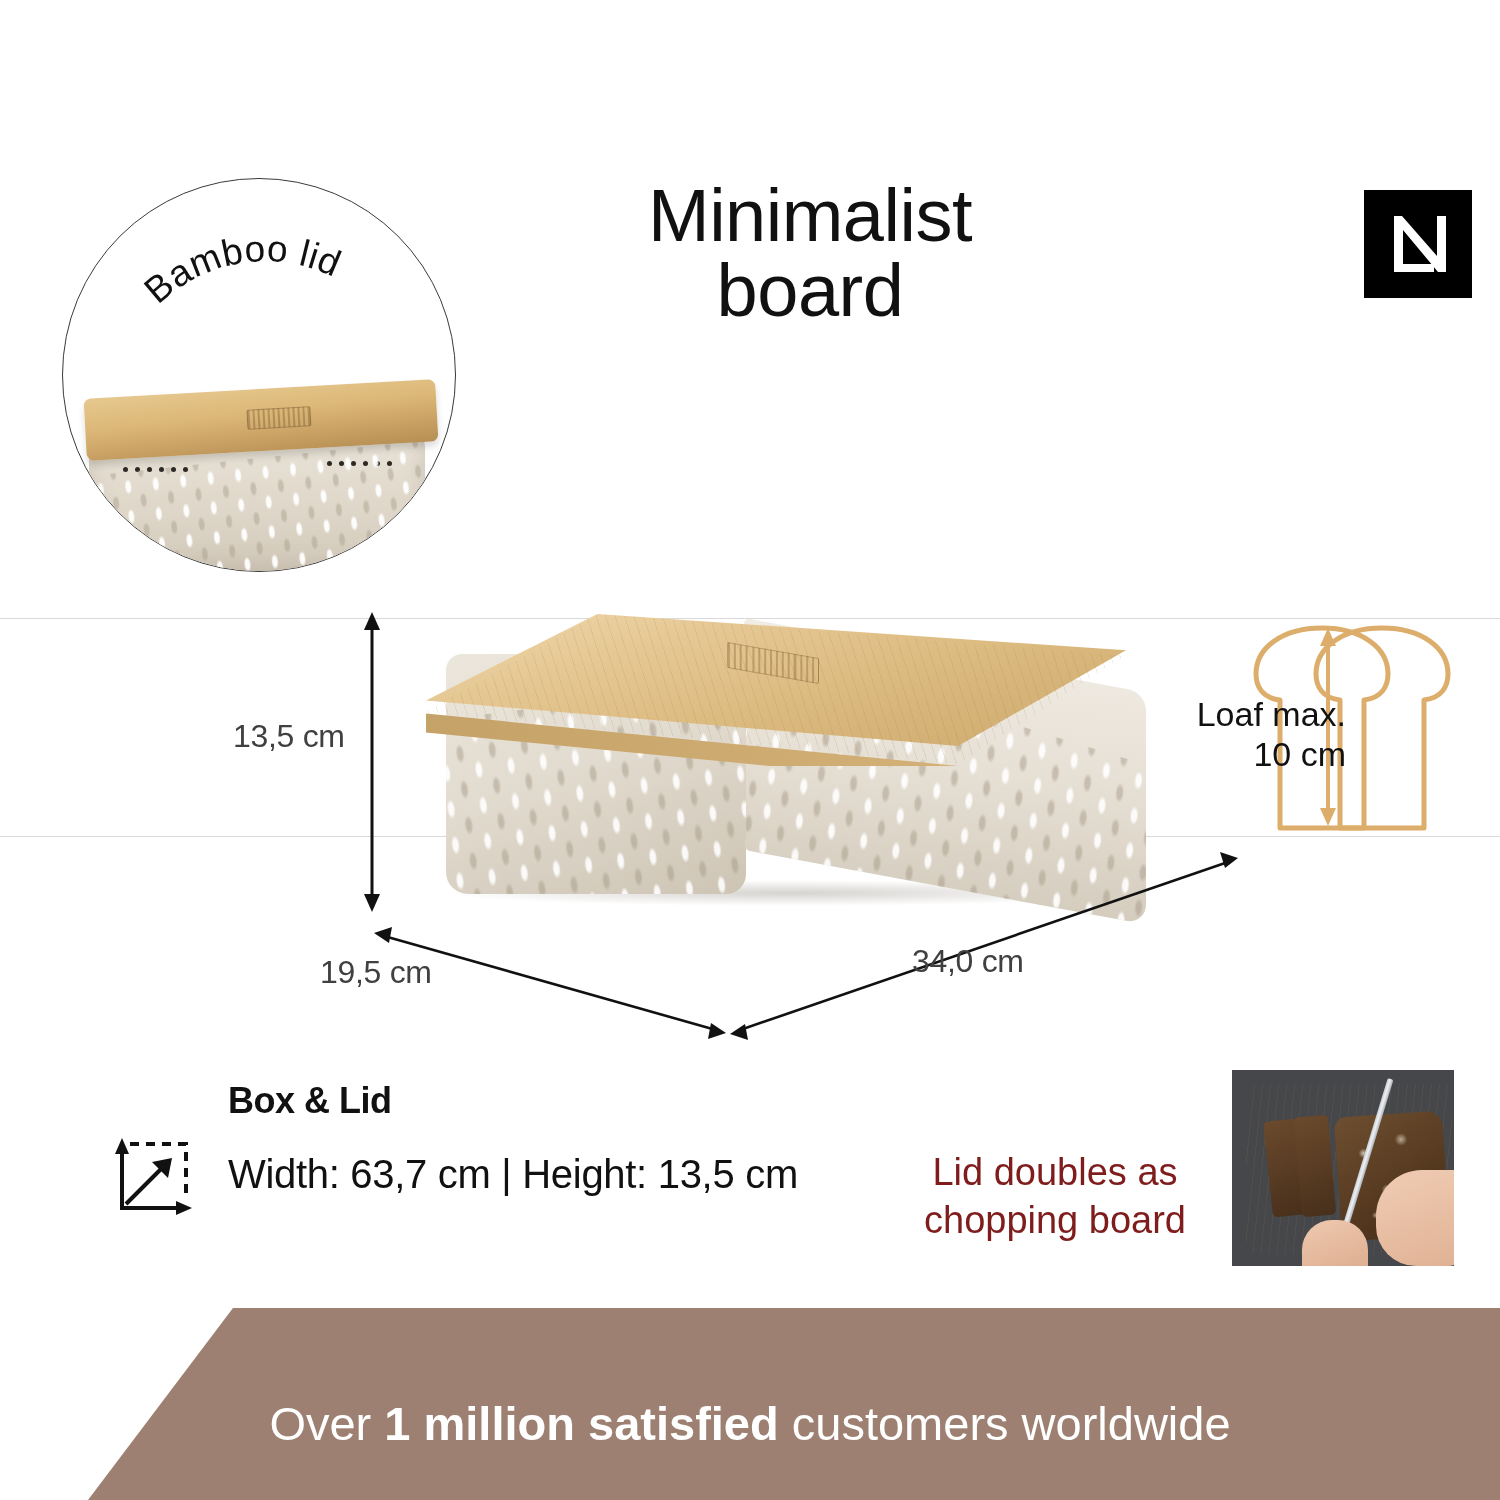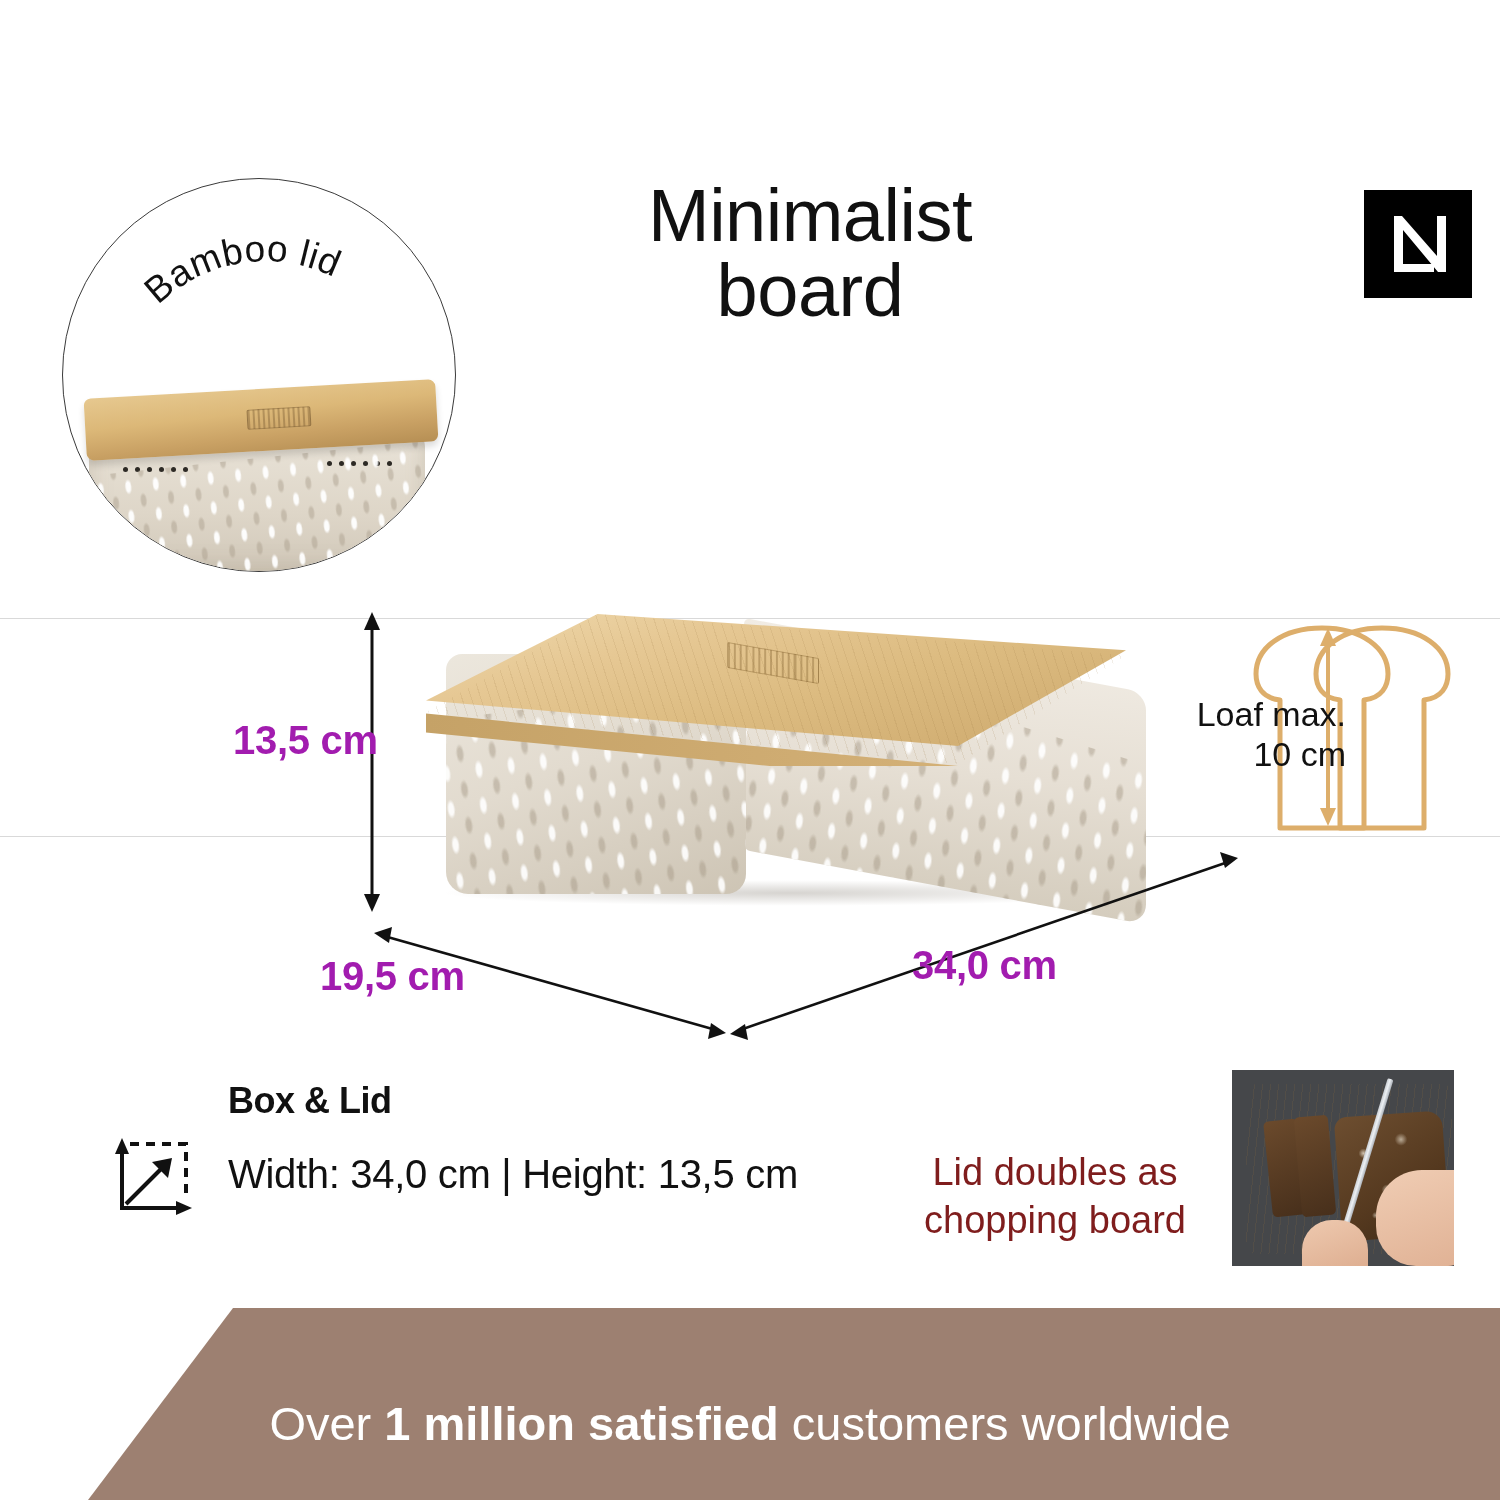--- a/index.html
+++ b/index.html
@@ -195,21 +195,21 @@
   }
   .pp-shadow {
     position: absolute; left: 36px; top: 352px;
     width: 700px; height: 26px;
     background: radial-gradient(ellipse at center, rgba(120,112,100,.30), rgba(120,112,100,0) 70%);
   }
 
   
   .dim-label {
     position: absolute;
-    font-size: 40px; font-weight: 700; color: #a21caf;
+    font-size: 32px; font-weight: 400; color: #404040;
     letter-spacing: -0.3px; white-space: nowrap;
   }
   #dim-height-label { left: 233px; top: 718px; }
   #dim-depth-label  { left: 320px; top: 943px; margin-top: 11px; }
   #dim-width-label  { left: 912px; top: 943px; }
   #dim-lines { position: absolute; left: 0; top: 0; width: 1500px; height: 1500px; pointer-events: none; }
 
   
   #loaf-icon { position: absolute; left: 1228px; top: 614px; width: 232px; height: 228px; }
   #loaf-label {
@@ -451,21 +451,21 @@
 
   <svg id="specs-icon" viewBox="0 0 86 86">
     <path d="M14 8 L14 72 L78 72" fill="none" stroke="#111" stroke-width="4"></path>
     <path d="M14 2 L7 18 L21 18 Z" fill="#111"></path>
     <path d="M84 72 L68 65 L68 79 Z" fill="#111"></path>
     <line x1="18" y1="68" x2="58" y2="28" stroke="#111" stroke-width="4"></line>
     <path d="M64 22 L44 26 L60 42 Z" fill="#111"></path>
     <path d="M22 8 L78 8 L78 64" fill="none" stroke="#111" stroke-width="4" stroke-dasharray="9 7"></path>
   </svg>
   <div id="specs-title">Box &amp; Lid</div>
-  <div class="spec-line" id="spec-line-1">Width: 34,0 cm | Height: 13,5 cm</div>
+  <div class="spec-line" id="spec-line-1">Width: 63,7 cm | Height: 13,5 cm</div>
 
   <div id="chop-caption">
     <span>Lid doubles as</span><br>
     <span>chopping board</span>
   </div>
   <div id="chop-photo">
     <div class="cb-board">
       <div class="cb-slice s1"></div>
       <div class="cb-slice s2"></div>
       <div class="cb-loaf"></div>

